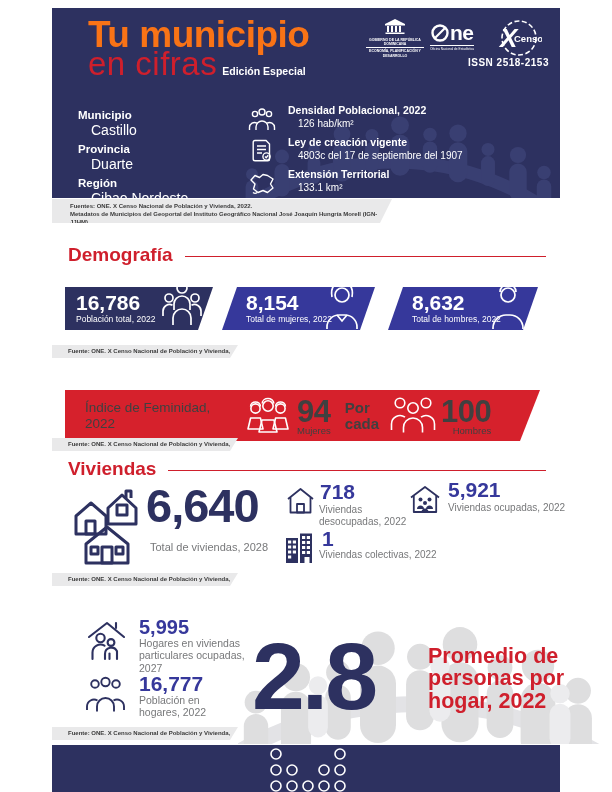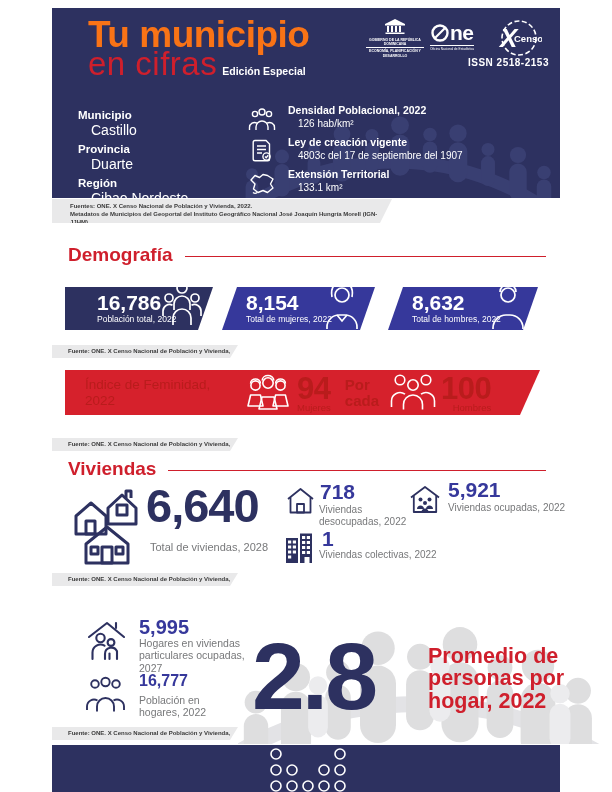--- a/index.html
+++ b/index.html
@@ -52,21 +52,21 @@
   .banner{position:absolute;top:287px;height:43px;color:#fff;}
   .banner-bg{position:absolute;inset:0;}
   .bg-navy{background:#2d3160;clip-path:polygon(0 0,100% 0,calc(100% - 15px) 100%,0 100%);}
   .bg-indigo{background:#36389b;clip-path:polygon(15px 0,100% 0,calc(100% - 15px) 100%,0 100%);}
   .banner-content{position:relative;z-index:1;padding-top:5px;}
   .b-num{font-size:21px;font-weight:bold;line-height:1.05;}
   .b-label{font-size:8.5px;line-height:1.1;margin-top:1px;}
   .banner-icon{position:absolute;z-index:2;color:#fff;}
 
   
-  .fem-banner{position:absolute;left:65px;top:370px;width:475px;height:45px;color:#b91c1c;}
+  .fem-banner{position:absolute;left:65px;top:390px;width:475px;height:51px;color:#404040;}
   .fem-bg{position:absolute;inset:0;background:#d6212c;
           clip-path:polygon(0 0,100% 0,calc(100% - 20px) 100%,0 100%);}
   .fem-content{position:relative;z-index:1;display:flex;align-items:center;height:100%;}
   .fem-label{width:158px;padding-left:20px;font-size:13.5px;line-height:1.15;flex:none;}
   .fem-icon{flex:none;margin-top:-4px;}
   .fem-numblock{flex:none;line-height:1;margin-left:4px;}
   .fem-num{font-size:31px;font-weight:bold;letter-spacing:-.5px;}
   .fem-unit{font-size:9.5px;text-align:right;margin-top:-1px;}
   .fem-conn{flex:none;font-size:15px;font-weight:bold;line-height:1.05;margin:0 10px 0 14px;}
 
@@ -215,21 +215,21 @@
     <div>Metadatos de Municipios del Geoportal del Instituto Geográfico Nacional José Joaquín Hungría Morell (IGN-JJHM).</div>
   </div>
 
   <div class="sec-head" style="top:244px;">
     <span class="sec-title">Demografía</span>
     <span class="sec-rule"></span>
   </div>
 
   <div class="banner" style="left:65px;width:148px;">
     <div class="banner-bg bg-navy"></div>
-    <div class="banner-content" style="padding-left:32px;">
+    <div class="banner-content" style="padding-left:11px;">
       <div class="b-num">16,786</div>
       <div class="b-label">Población total, 2022</div>
     </div>
     <svg class="banner-icon" style="right:10px;top:-7px;" width="42" height="46" viewBox="0 0 42 46">
       <g fill="none" stroke="#fff" stroke-width="1.7">
         <circle cx="21" cy="8" r="5"></circle>
         <path d="M13 30v-6a8 8 0 0 1 16 0v6"></path>
         <circle cx="8" cy="18" r="4"></circle>
           <path d="M2 36v-5a6.5 6.5 0 0 1 9.5-5.8"></path>
         <circle cx="34" cy="18" r="4"></circle>
@@ -437,21 +437,21 @@
   <svg class="icon-navy" style="left:85px;top:676px;" width="41" height="36" viewBox="0 0 41 36">
     <g fill="none" stroke="currentColor" stroke-width="1.9">
       <circle cx="10" cy="8" r="3.8"></circle>
       <circle cx="31" cy="8" r="3.8"></circle>
       <circle cx="20.5" cy="6" r="4.2"></circle>
       <path d="M2 34v-3.5a7 7 0 0 1 10.5-6"></path>
       <path d="M39 34v-3.5a7 7 0 0 0-10.5-6"></path>
       <path d="M12 35.5v-5a8.5 8.5 0 0 1 17 0v5"></path>
     </g>
   </svg>
-  <div class="ind-num" style="left:139px;top:672px;font-size:16px;">16,777</div>
+  <div class="ind-num" style="left:139px;top:672px;font-size:21px;">16,777</div>
   <div class="gray-label" style="left:139px;top:694px;width:100px;font-size:10.5px;">Población en hogares, 2022</div>
 
   <div class="big-num" style="left:252px;top:622px;font-size:95px;letter-spacing:-3px;">2.8</div>
   <div style="position:absolute;left:428px;top:645px;width:152px;font-size:21.5px;font-weight:bold;color:#cf1f2c;line-height:1.04;">Promedio de personas por hogar, 2022</div>
 
   <div class="src-bar" style="top:727px;">Fuente: ONE. X Censo Nacional de Población y Vivienda, 2022.</div>
 
   <div class="footer">
     <svg width="84" height="45" viewBox="0 0 84 45">
       <g fill="none" stroke="#fff" stroke-width="1.6">

